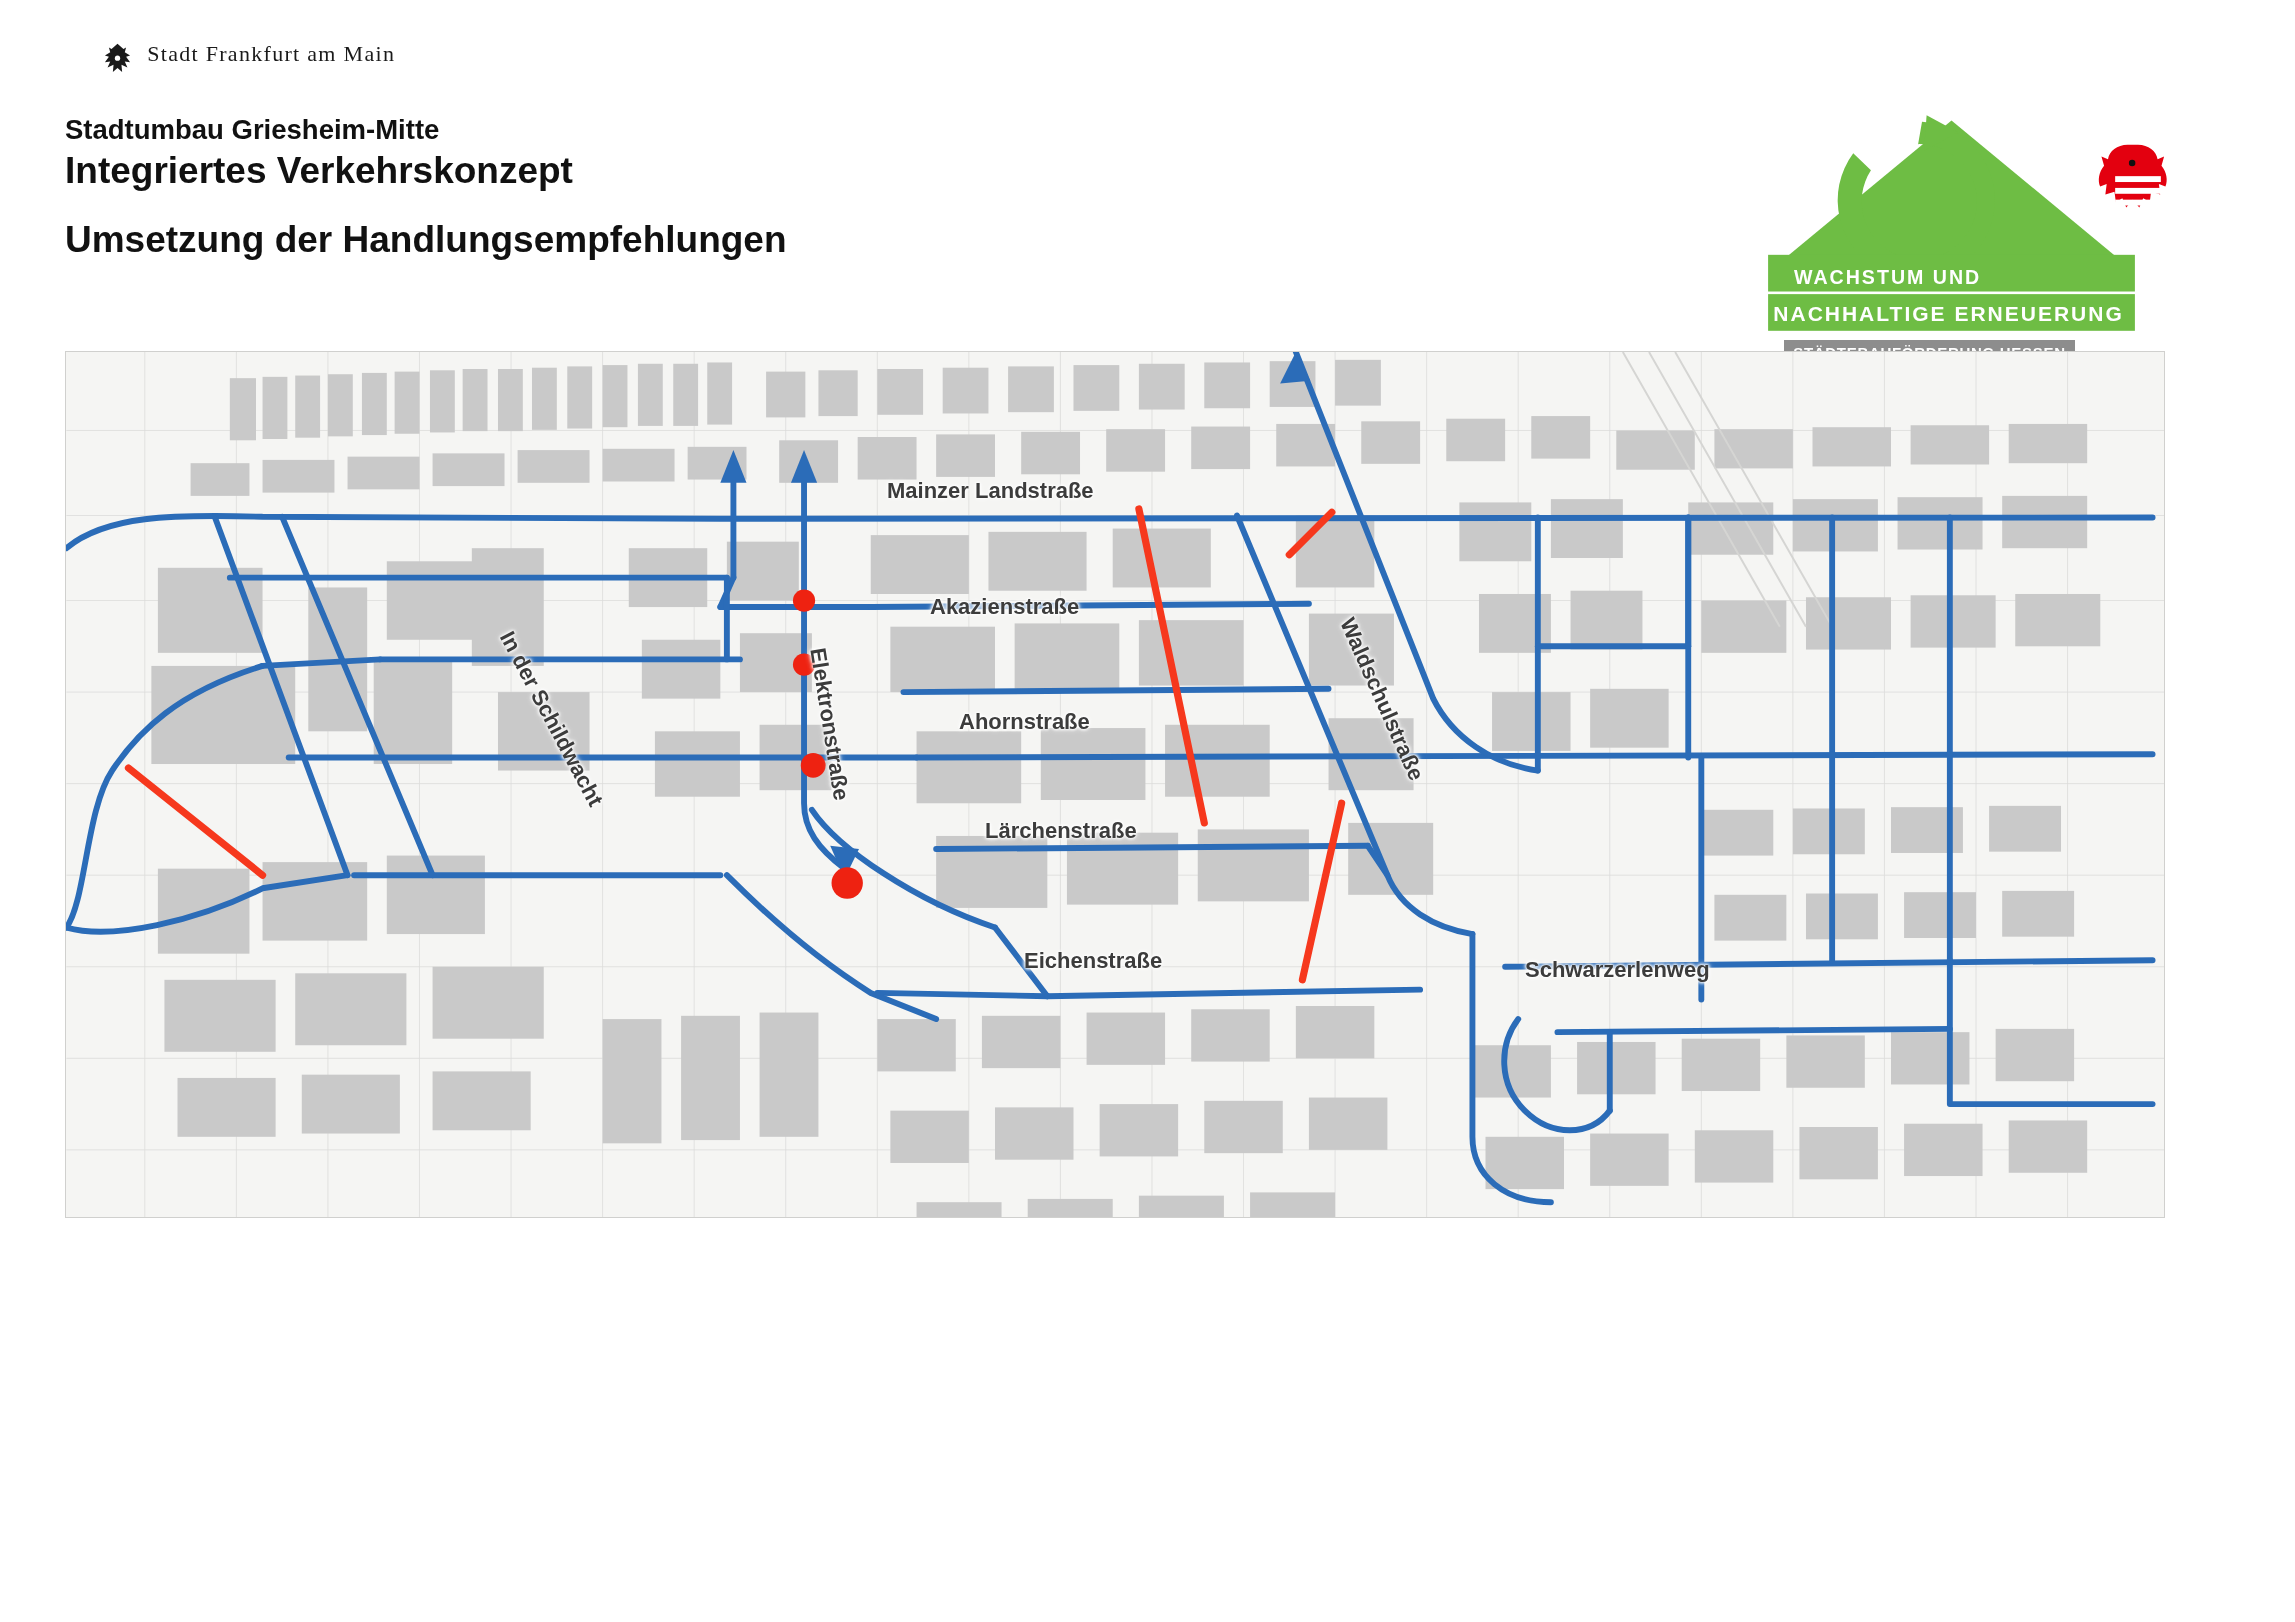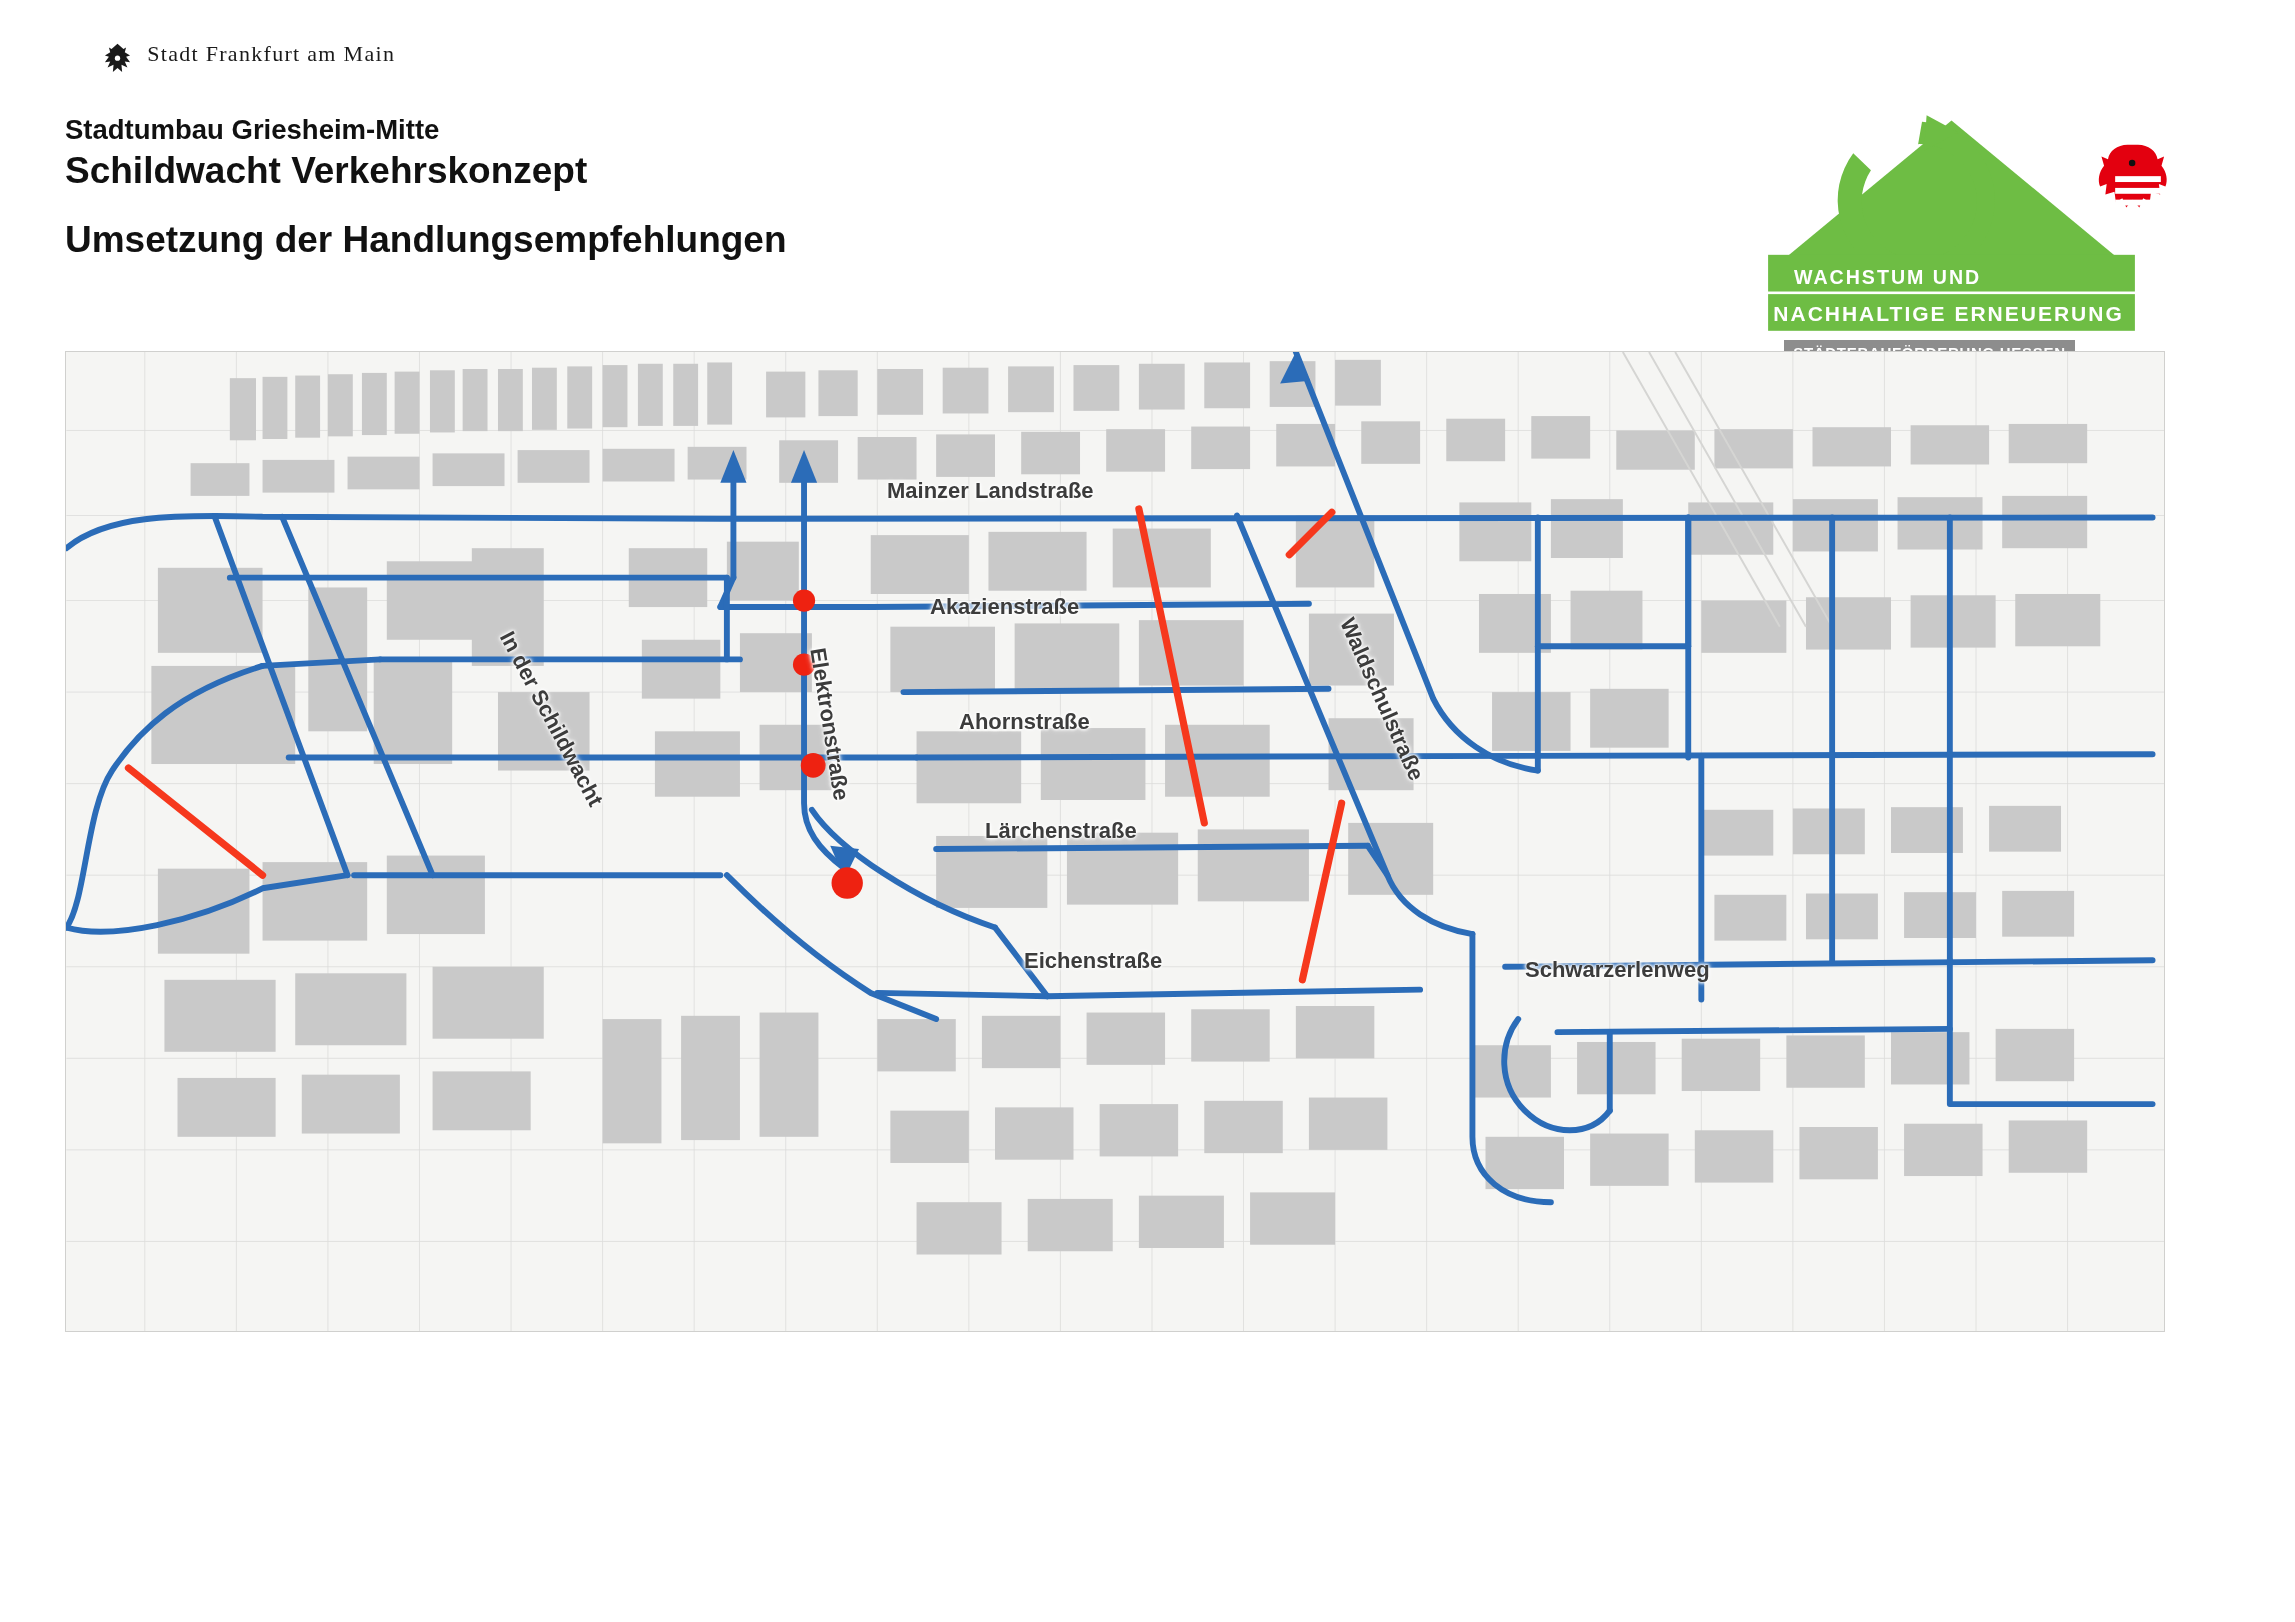--- a/index.html
+++ b/index.html
@@ -49,21 +49,21 @@
     letter-spacing:2px; white-space:nowrap;
   }
   .pl-text1{ left:39px; top:152px; font-size:19.6px; }
   .pl-text2{ left:18.3px; top:188px; font-size:21px; }
   .pl-text3{ left:29px; top:226px; font-size:15px; background:#8d8d8d; padding:3.9px 9.2px; letter-spacing:0.7px;}
   .hessen-lion{ position:absolute; right:0px; top:23px; width:98px; height:124px; }
 
   
   .map-frame{
     position:absolute; left:65px; top:351px;
-    width:2100px; height:981px;
+    width:2100px; height:867px;
     background:#f4f4f2;
     border:0.7px solid #d0d0ce;
     overflow:hidden;
   }
   .map-svg{ position:absolute; left:0; top:0; }
 
   .street-label{
     position:absolute;
     font-size:22px; font-weight:bold; color:#3c3c3c;
     white-space:nowrap;
@@ -81,21 +81,21 @@
 <div class="city-logo-row">
   <svg class="eagle-svg" width="41" height="41" viewBox="0 0 62 62">
     <path d="M31 4 L40 12 L44 10 L42 17 L50 22 L44 24 L50 32 L42 31 L46 40 L37 36 L38 47 L31 41 L24 47 L25 36 L16 40 L20 31 L12 32 L18 24 L12 22 L20 17 L18 10 L22 12 Z" fill="#1a1a1a"></path>
     <circle cx="31" cy="26" r="4" fill="#fff"></circle>
   </svg>
   <div class="city-logo-text">Stadt Frankfurt am Main</div>
 </div>
 
 <div class="title-block">
   <div class="t-sub">Stadtumbau Griesheim-Mitte</div>
-  <div class="t-main">Schildwacht Verkehrskonzept</div>
+  <div class="t-main">Integriertes Verkehrskonzept</div>
   <div class="t-main2">Umsetzung der Handlungsempfehlungen</div>
 </div>
 
 <div class="program-logo">
   <svg class="pl-green-badge" viewBox="0 0 600 400">
     <path d="M300 10 L560 225 L40 225 Z" fill="#6ebd44"></path>
     <path d="M150 60 a120 120 0 1 0 105 -48 l-6 34 a88 88 0 1 1 -72 40 z" fill="#6ebd44"></path>
     <path d="M262 2 l48 26 -52 28 z" fill="#6ebd44"></path>
     <rect x="20" y="215" width="560" height="56" fill="#6ebd44"></rect>
     <rect x="20" y="275" width="560" height="56" fill="#6ebd44"></rect>

